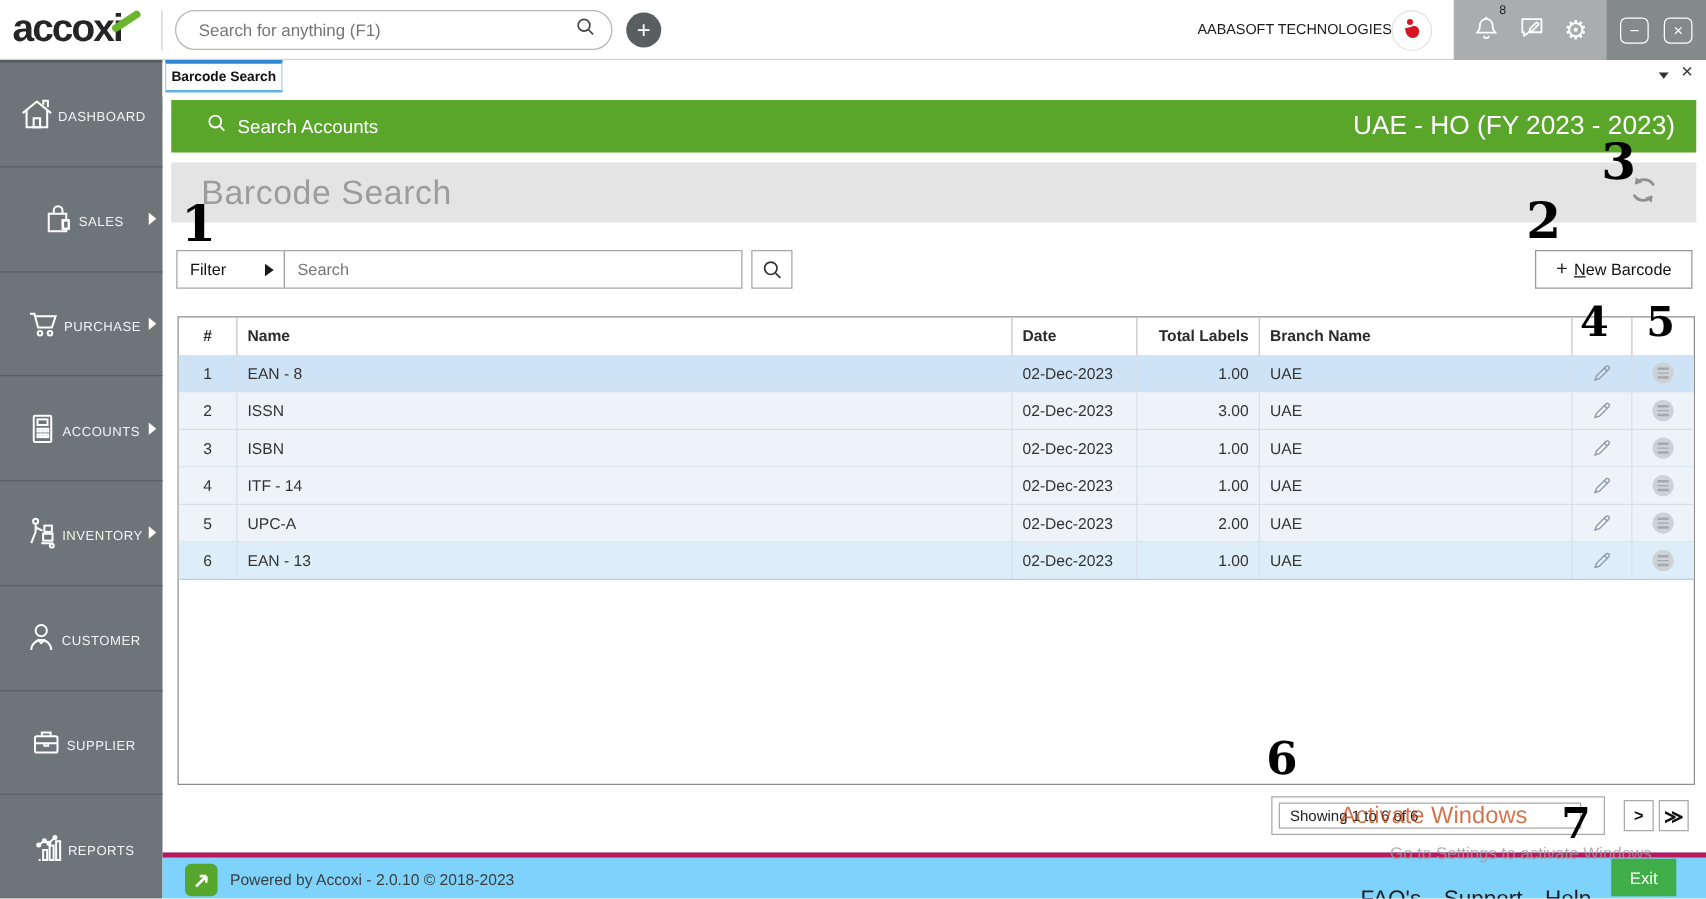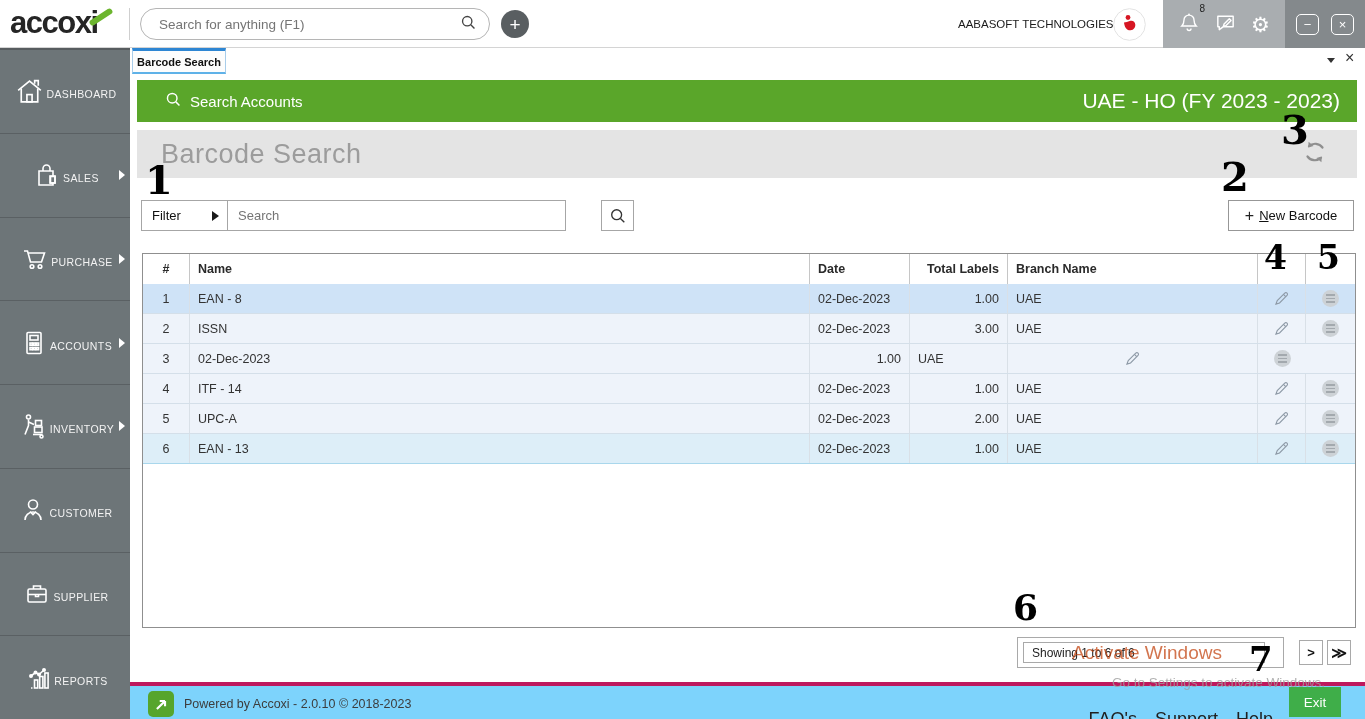--- a/index.html
+++ b/index.html
@@ -56,21 +56,21 @@
 
   
   .titlebar{left:137px;top:130px;width:1220px;height:48px;background:#e4e4e4;display:flex;align-items:center;box-sizing:border-box;padding:0 28px 0 24px;}
   .page-title{font-size:27px;font-weight:300;color:#9c9c9c;letter-spacing:.5px;}
   .refresh-wrap{margin-left:auto;}
 
   
   .filter-box{left:141px;top:200px;width:87px;height:31px;border:1px solid #a6a6a6;background:#fff;box-sizing:border-box;
               display:flex;align-items:center;padding:0 8px 0 10px;font-size:13px;color:#111;}
   .filter-tri{margin-left:auto;width:0;height:0;border-top:5px solid transparent;border-bottom:5px solid transparent;border-left:7px solid #1a1a1a;}
-  .toolbar-search{left:227px;top:200px;width:339px;height:31px;border:1px solid #a6a6a6;box-sizing:border-box;background:#fff;display:flex;align-items:center;}
+  .toolbar-search{left:227px;top:200px;width:367px;height:31px;border:1px solid #a6a6a6;box-sizing:border-box;background:#fff;display:flex;align-items:center;}
   .toolbar-search input{flex:1;border:none;outline:none;font-size:13px;padding:0 10px;font-family:"Liberation Sans",sans-serif;color:#333;background:transparent;}
   .toolbar-search-btn{left:601px;top:200px;width:33px;height:31px;border:1px solid #a6a6a6;border-left:1px solid #a6a6a6;box-sizing:border-box;background:#fff;
                       display:flex;align-items:center;justify-content:center;}
   .new-btn{left:1228px;top:200px;width:126px;height:31px;border:1px solid #979797;background:#fff;box-sizing:border-box;
            display:flex;align-items:center;justify-content:center;gap:5px;font-size:13px;color:#111;}
   .new-btn .plus{font-size:16px;font-weight:400;color:#222;}
   .u-first::first-letter{text-decoration:underline;}
 
   
   .grid{left:142px;top:253px;width:1214px;height:375px;border:1px solid #8f8f8f;box-sizing:border-box;background:#fff;font-size:12.5px;}
@@ -367,20 +367,21 @@
           <span class="menu-dot">
             <i></i>
             <i></i>
             <i></i>
           </span>
         </div>
     </div>
 
     <div class="grid-row grid-body-row row-alt">
       <div class="cell center">3</div>
+      <div class="cell">ISBN</div>
       <div class="cell">02-Dec-2023</div>
       <div class="cell right">1.00</div>
       <div class="cell">UAE</div>
       <div class="cell icon-cell">
           <svg width="17" height="17" viewBox="0 0 20 20">
             <path d="M3.5 16.5 L5 12.5 L13.8 3.7 a1.9 1.9 0 0 1 2.7 2.7 L7.7 15.2 z" fill="none" stroke="#8d99a6" stroke-width="1.3"></path>
             <path d="M12.3 5.2 l2.7 2.7" stroke="#8d99a6" stroke-width="1.3"></path>
           </svg>
         </div>
       <div class="cell icon-cell">

